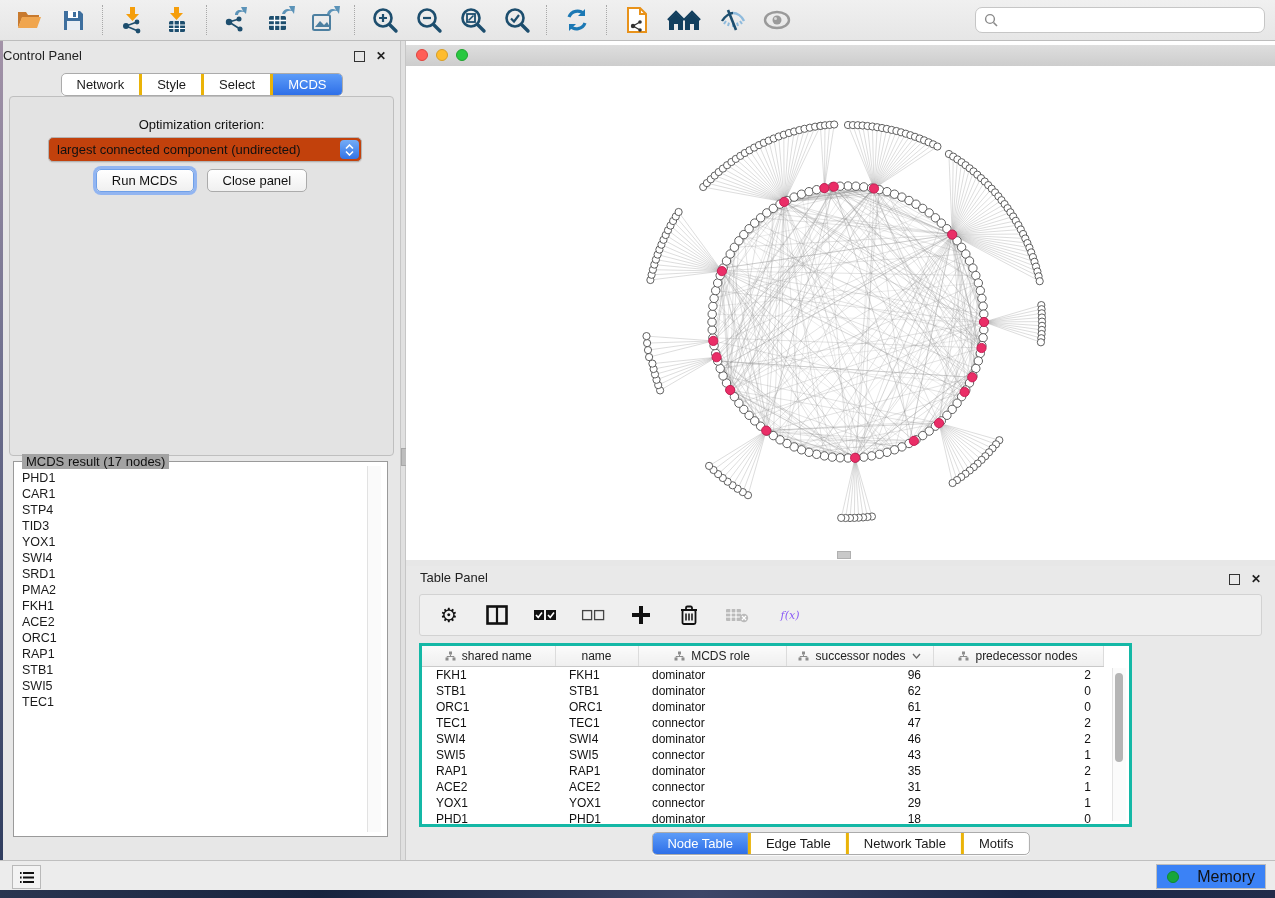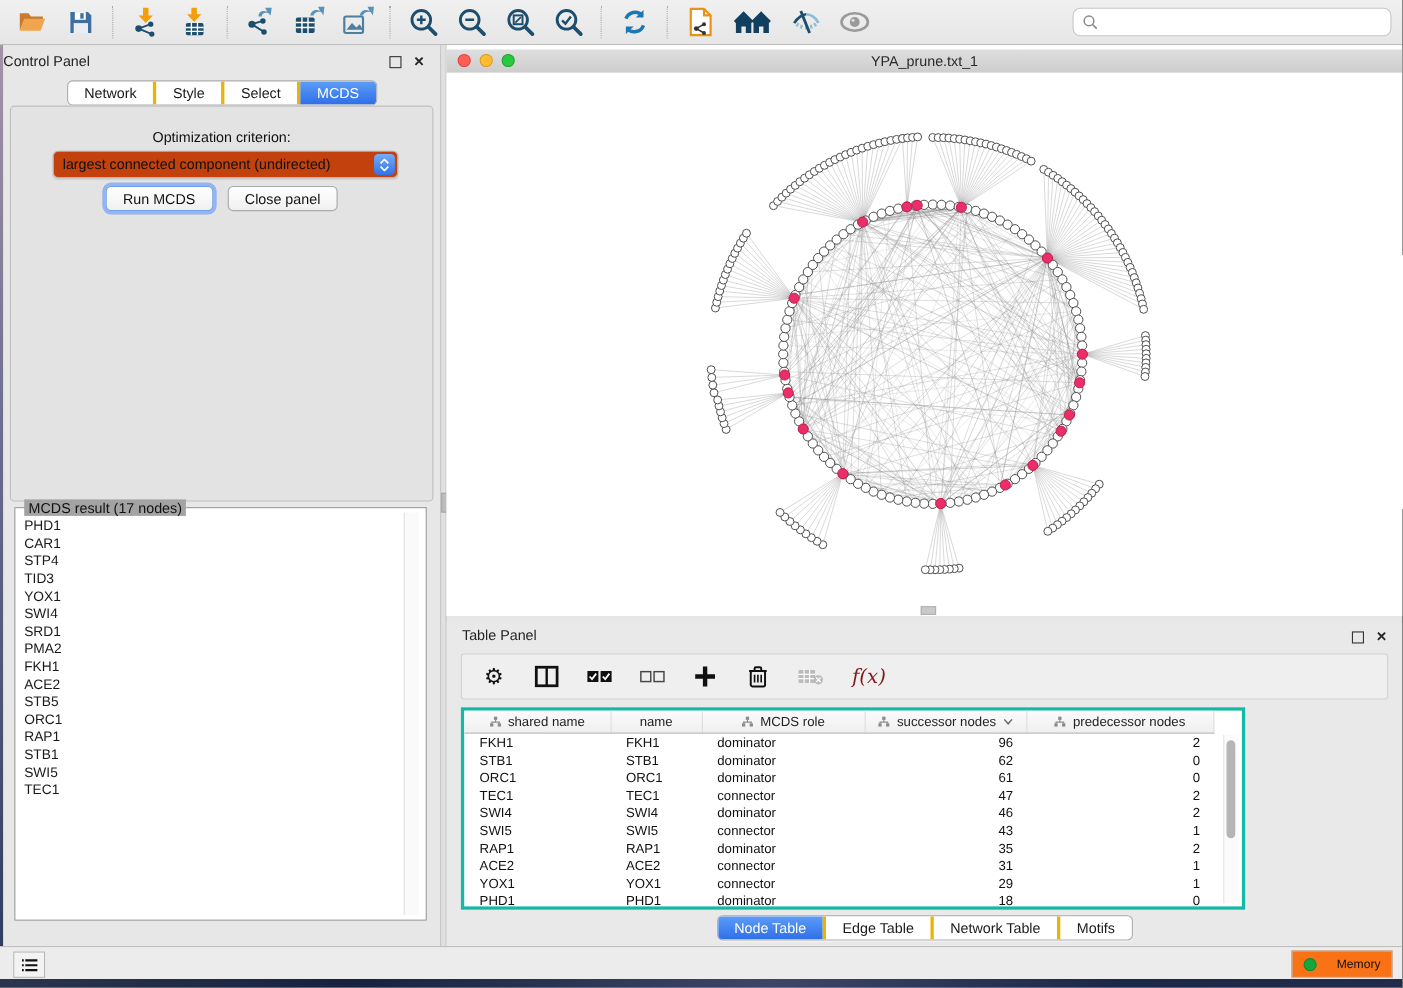--- a/index.html
+++ b/index.html
@@ -69,38 +69,38 @@
   .l-grn{background:#28C840;border:1px solid #1FA32F;box-sizing:border-box;}
   .net-title{position:absolute;left:0;top:3px;width:100%;text-align:center;font-size:13px;color:#2A2A2A;}
   .net-canvas{position:absolute;left:0;top:25px;width:869px;height:494px;background:#fff;overflow:hidden;}
   
   .table-panel{position:absolute;left:406px;top:566px;width:869px;height:294px;background:#E9E9E9;}
   .tp-title{position:absolute;left:14px;top:4px;font-size:13px;color:#222;}
   .tp-toolbar{position:absolute;left:13px;top:28px;width:843px;height:42px;background:#EFEFEF;border:1px solid #D2D2D2;
               border-radius:3px;display:flex;align-items:center;gap:22px;padding-left:16px;box-sizing:border-box;}
   .tp-toolbar .tb-btn{width:26px;height:26px;}
   .gear-glyph{font-family:"DejaVu Sans",sans-serif;font-size:20px;color:#111;line-height:1;}
-  .fx{font-family:"DejaVu Serif",serif;font-style:italic;font-size:18px;color:#7f1d1d;}
+  .fx{font-family:"DejaVu Serif",serif;font-style:italic;font-size:11px;color:#8b5cf6;}
   .grid-wrap{position:absolute;left:13px;top:77px;width:713px;height:184px;background:#fff;border:3px solid #14b8a6;
              box-sizing:border-box;overflow:hidden;}
   table.grid{border-collapse:collapse;table-layout:fixed;width:100%;font-size:12px;}
   table.grid th{height:20px;background:linear-gradient(#FBFBFB,#EFEFEF);border-bottom:1px solid #C9C9C9;
                 border-right:1px solid #DCDCDC;font-weight:normal;color:#222;padding:0;}
   .th-inner{display:flex;align-items:center;justify-content:center;gap:6px;}
   table.grid td{height:16px;padding:0 12px 0 14px;color:#111;white-space:nowrap;overflow:hidden;}
   td.num{text-align:right;}
   .grid-scroll{position:absolute;right:3px;top:22px;width:13px;bottom:3px;background:#FBFBFB;border-left:1px solid #E4E4E4;}
   .grid-thumb{position:absolute;left:2px;top:5px;width:8px;height:89px;background:#B5B5B5;border-radius:5px;}
   .tp-tabs{position:absolute;left:50%;transform:translateX(-50%);bottom:5px;}
   
   .statusbar{position:absolute;left:0;top:860px;width:1275px;height:30px;background:#ECECEC;border-top:1px solid #BFBFBF;}
   .sb-left-btn{position:absolute;left:12px;top:4px;width:27px;height:22px;background:#F3F3F3;border:1px solid #B9B9B9;
                display:flex;align-items:center;justify-content:center;cursor:pointer;}
-  .memory-btn{position:absolute;right:9px;top:3px;height:23px;background:#f97316;border:1px solid #BDBDBD;
-              display:flex;align-items:center;gap:18px;padding:0 10px;font-size:11px;color:#111;cursor:pointer;}
+  .memory-btn{position:absolute;right:9px;top:3px;height:23px;background:#3b82f6;border:1px solid #BDBDBD;
+              display:flex;align-items:center;gap:18px;padding:0 10px;font-size:16px;color:#111;cursor:pointer;}
   .mem-dot{width:12px;height:12px;border-radius:50%;background:#17A63C;border:1px solid #0F8A2E;box-sizing:border-box;}
 </style>
 </head>
 <body>
 
 <div class="screen">
 
   <div class="toolbar">
     <div class="tb-group">
       <div class="tb-btn">
@@ -289,38 +289,36 @@
           <div>PHD1</div>
           <div>CAR1</div>
           <div>STP4</div>
           <div>TID3</div>
           <div>YOX1</div>
           <div>SWI4</div>
           <div>SRD1</div>
           <div>PMA2</div>
           <div>FKH1</div>
           <div>ACE2</div>
-          <div>STB5</div>
           <div>ORC1</div>
           <div>RAP1</div>
           <div>STB1</div>
           <div>SWI5</div>
           <div>TEC1</div>
         </div>
       <div class="result-scroll"></div>
     </div>
   </div>
 
   <div class="vsplit">
       <div class="grip"></div>
     </div>
 
   <div class="net-panel">
     <div class="net-titlebar">
-      <div class="net-title">YPA_prune.txt_1</div>
       <div class="lights">
         <span class="light l-red"></span>
         <span class="light l-yel"></span>
         <span class="light l-grn"></span>
       </div>
     </div>
     <div class="net-canvas">
       <svg width="869" height="494" viewBox="0 0 869 494">
           <line x1="315.9" y1="205.1" x2="367.3" y2="369.6" stroke="#8C8C8C" stroke-width="0.6" stroke-opacity="0.42"></line>
           <line x1="315.9" y1="205.1" x2="488.5" y2="383.8" stroke="#8C8C8C" stroke-width="0.6" stroke-opacity="0.42"></line>

